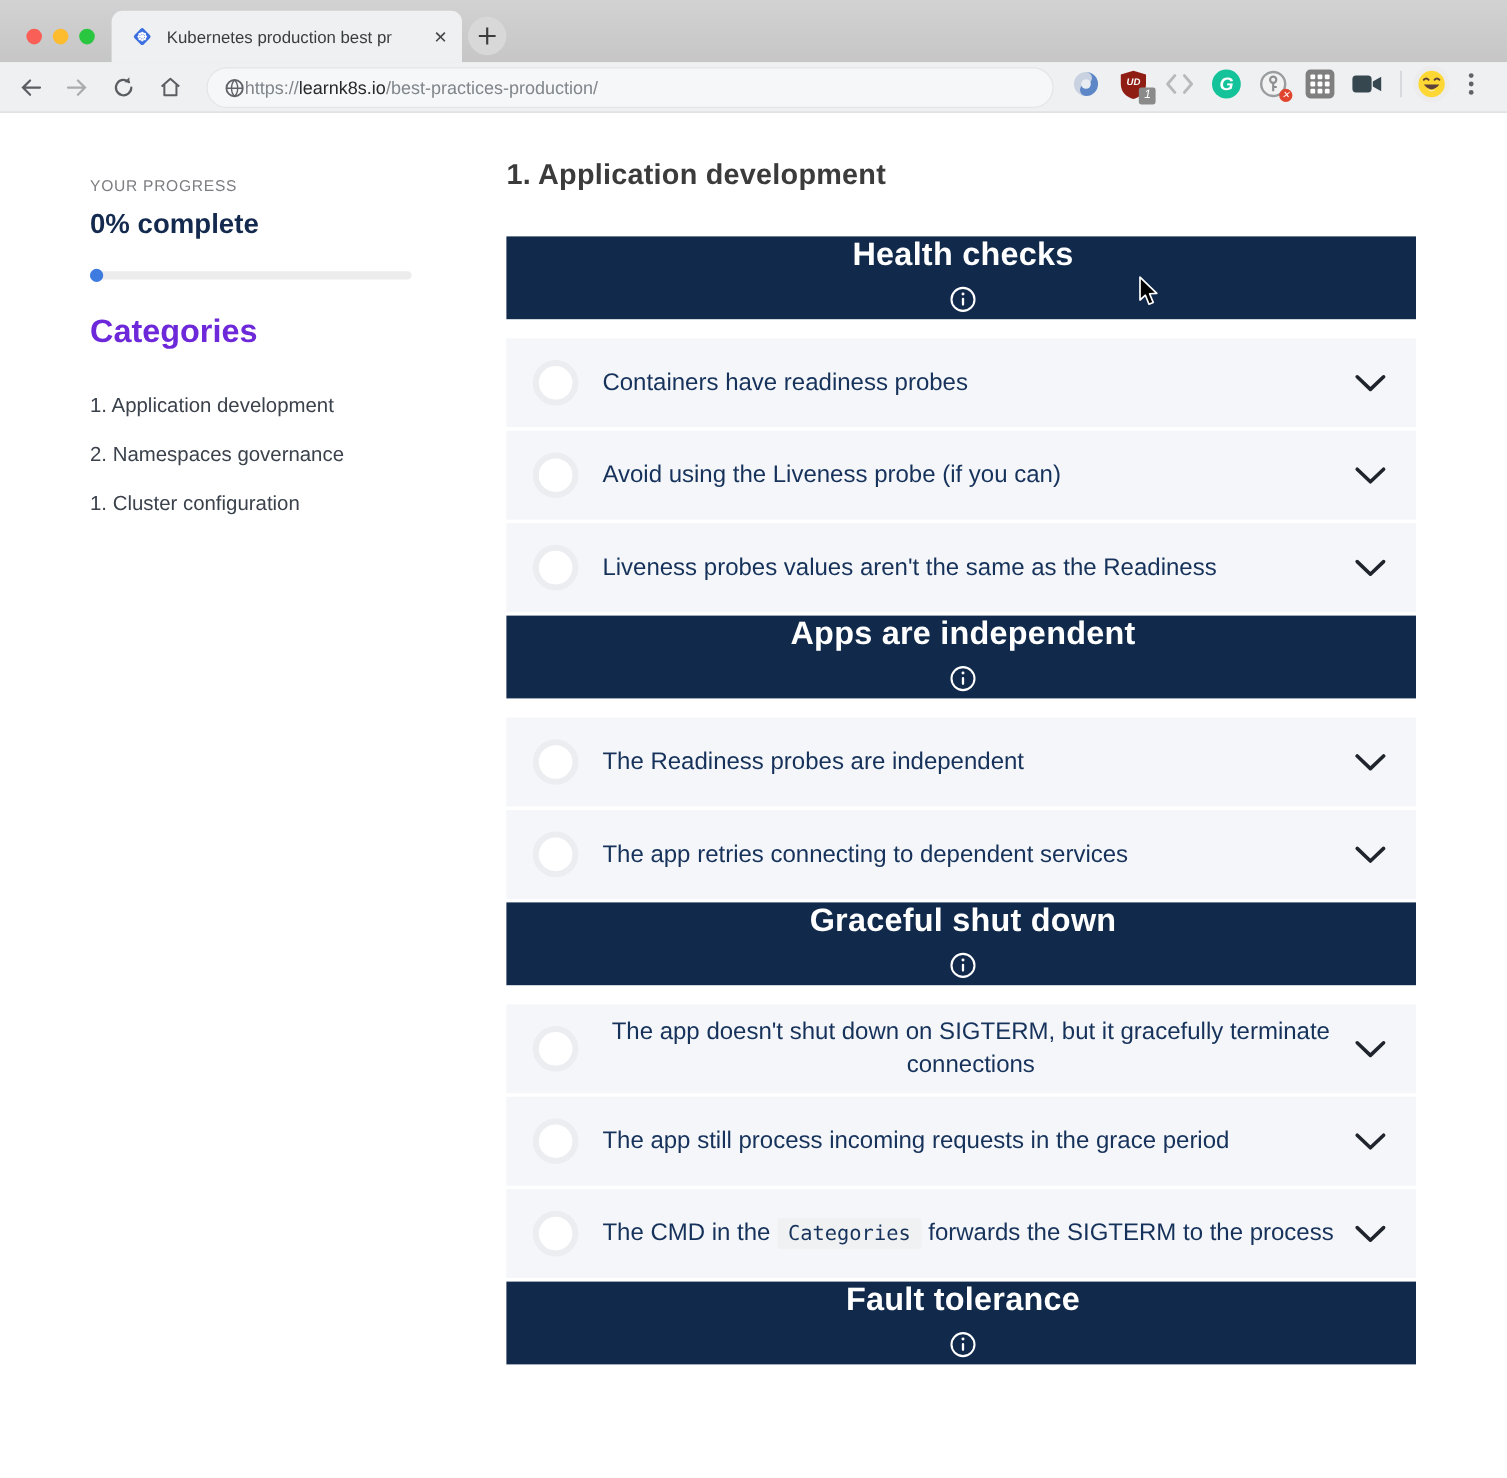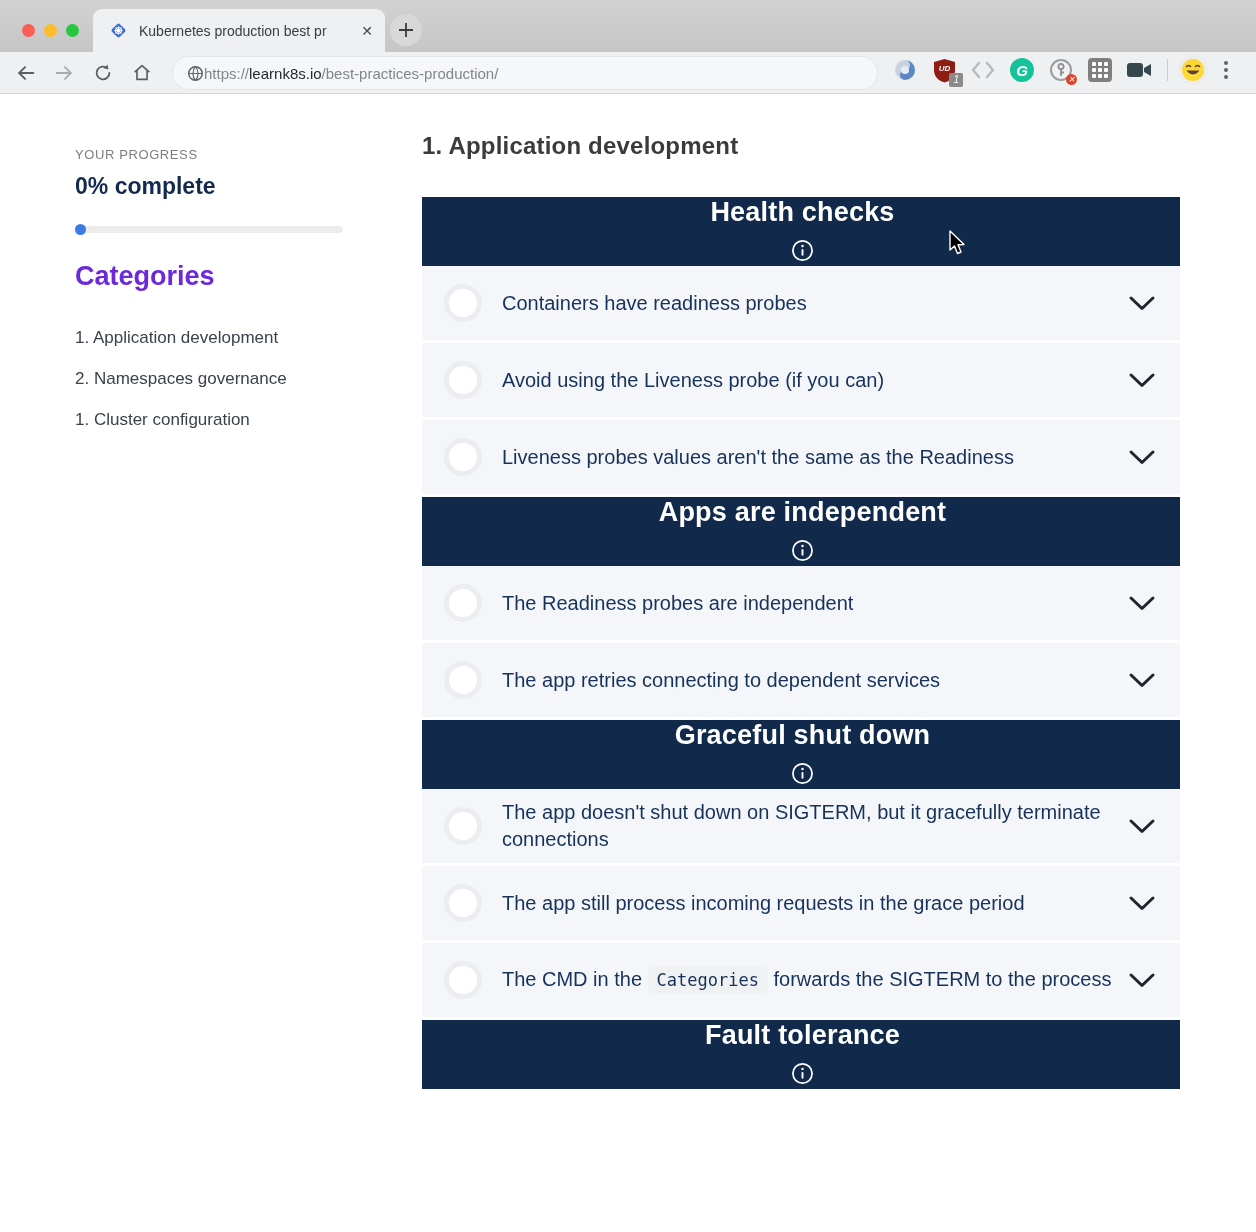--- a/index.html
+++ b/index.html
@@ -59,21 +59,21 @@
   .prog-dot { position:absolute; left:0; top:-2px; width:11px; height:11px; border-radius:50%; background:#3e7be0; }
   .cats-title { margin-top:28px; font-size:27px; font-weight:bold; color:#6d28d9; }
   .cat-list { margin-top:25px; list-style:none; }
   .cat-list li { font-size:17px; color:#3b424c; line-height:41px; }
 
   .main { position:absolute; left:422px; top:0; width:758px; }
   .page-h1 { margin-top:38px; font-size:24px; font-weight:bold; color:#3b3b3b; letter-spacing:.2px; }
   .checklist { margin-top:37px; }
 
   .section-header { height:69px; background:#112a4c; display:flex; align-items:center; padding:0 34px 0 37px;flex-direction:column; }
-  .section-header + .check-row { margin-top:0; }
+  .section-header + .check-row { margin-top:16px;text-align:center; }
   .section-title { font-size:27px; font-weight:bold; color:#ffffff; letter-spacing:.2px; flex:1; }
   .info-icon { flex:0 0 auto; }
   .section { margin-top:3px; }
   .checklist > .section:first-child { margin-top:0; }
 
   .check-row { margin-top:3px; background:#f4f6f9; display:flex; align-items:center;
                min-height:74px; padding:10px 0; }
   .check-circle { flex:0 0 auto; width:38px; height:38px; margin:0 20px 0 22px; border-radius:50%;
                   background:#ffffff; border:5px solid #ebedf0; }
   .row-text { font-size:20px; color:#16325b; line-height:27px; max-width:614px; }

